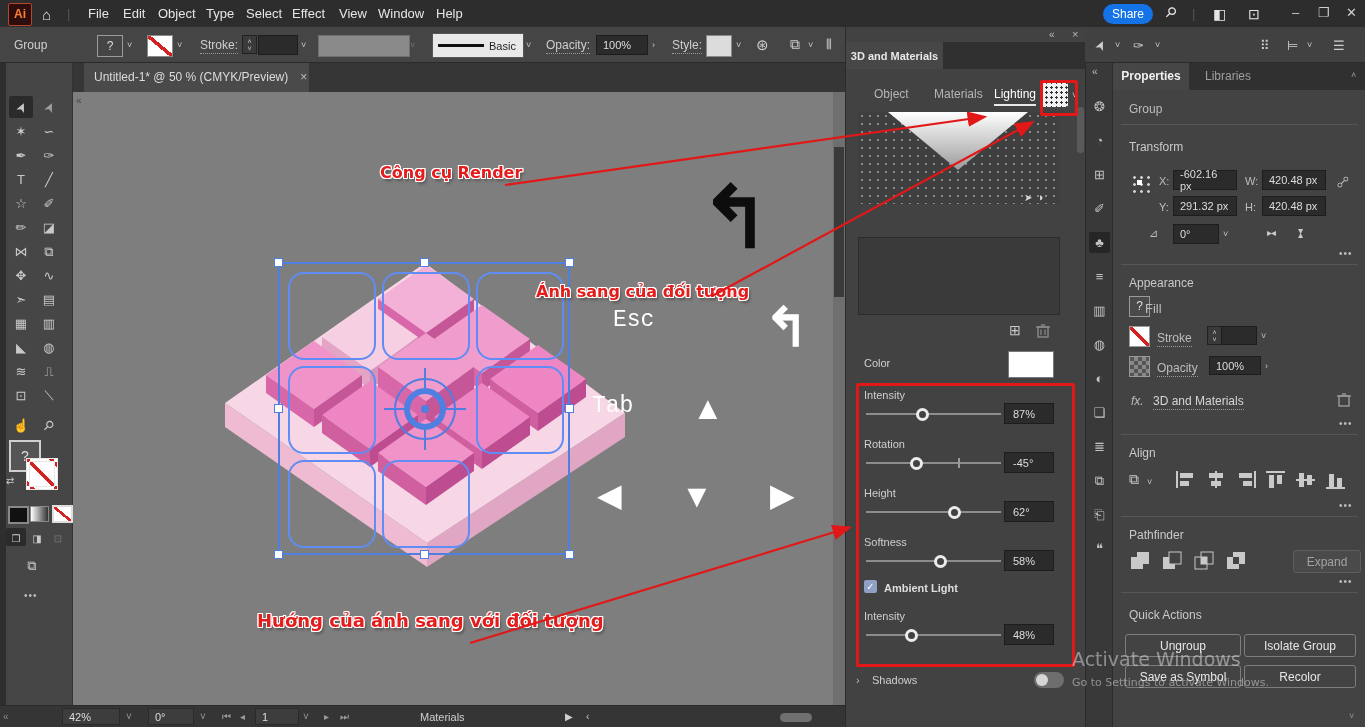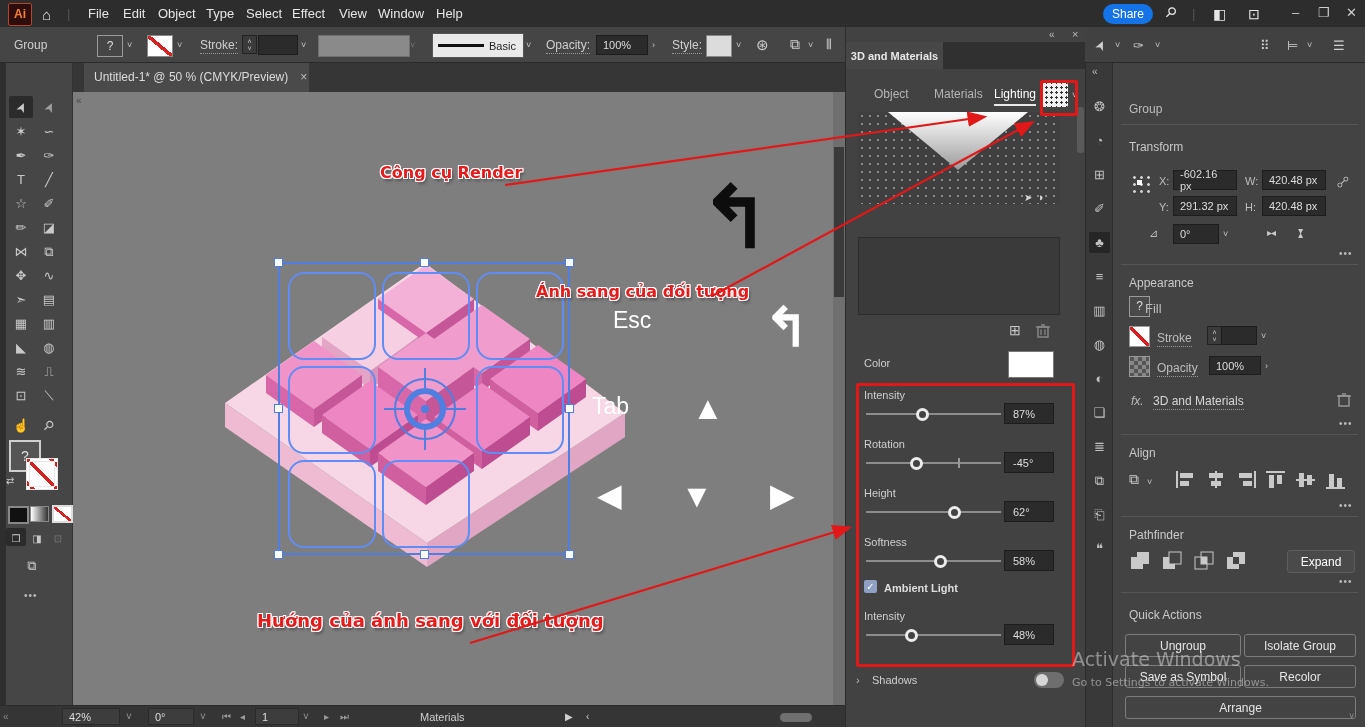--- a/index.html
+++ b/index.html
@@ -34,21 +34,21 @@
   
   .tabbar{position:absolute;left:72px;top:62px;width:773px;height:30px;background:#363636;z-index:10}
   .doctab{position:absolute;left:12px;top:0;width:225px;height:30px;background:#4a4a4a;color:#dcdcdc;font-size:12px;
           display:flex;align-items:center;padding-left:10px;box-sizing:border-box}
   .canvas{position:absolute;left:72px;top:92px;width:773px;height:613px;background:#7e7e7e;z-index:1}
   .vsb{position:absolute;left:761px;top:0;width:12px;height:613px;background:#6f6f6f}
   .vsb .thumb{position:absolute;left:1px;top:55px;width:10px;height:150px;background:#3a3a3a}
   
   .redtext{position:absolute;z-index:30;font-family:"DejaVu Sans",sans-serif;font-weight:bold;color:#e41c1c;
            text-shadow:1px 0 #fff,-1px 0 #fff,0 1px #fff,0 -1px #fff,1px 1px #fff,-1px -1px #fff,1px -1px #fff,-1px 1px #fff,2px 3px 3px rgba(0,0,0,.35)}
-  .keycap{position:absolute;z-index:30;color:#fff;font-size:23px;font-family:Liberation Sans, sans-serif}
+  .keycap{position:absolute;z-index:30;color:#fff;font-size:23px;font-family:Liberation Mono, monospace}
   .tri{position:absolute;z-index:30;color:#fff;font-size:32px}
   .bentarrow{position:absolute;z-index:30;font-weight:bold}
   
   .statusbar{position:absolute;left:0;top:705px;width:845px;height:22px;background:#353535;z-index:20;border-top:1px solid #2a2a2a}
   .sbox{position:absolute;top:2px;height:17px;background:#3d3d3d;border:1px solid #2a2a2a;color:#ddd;font-size:11px;
         display:flex;align-items:center;padding:0 6px;box-sizing:border-box}
   .snav{position:absolute;top:5px;font-size:10px;color:#9a9a9a}
   
   .panel3d{position:absolute;left:845px;top:27px;width:240px;height:700px;background:#424242;z-index:18;border-left:1px solid #2c2c2c}
   .p3tabs{position:absolute;left:0;top:15px;width:240px;height:27px;background:#303030}
@@ -419,20 +419,25 @@
   <span class="strip-i" style="top:272px">◍</span>
   <span class="strip-i" style="top:306px">◐</span>
   <span class="strip-i" style="top:340px">❏</span>
   <span class="strip-i" style="top:374px">≣</span>
   <span class="strip-i" style="top:408px">⧉</span>
   <span class="strip-i" style="top:442px">⎗</span>
   <span class="strip-i" style="top:476px">❝</span>
 </div>
 
 <div class="props">
+  <div class="ptabrow">
+    <div class="ptab">Properties</div>
+    <span class="abs" style="left:92px;top:7px;font-size:12px;color:#9e9e9e">Libraries</span>
+    <span class="abs g" style="left:238px;top:9px;font-size:9px;color:#999">˄</span>
+  </div>
   <span class="sect" style="top:40px;color:#bdbdbd">Group</span>
   <div class="divider" style="top:62px"></div>
 
   <span class="sect" style="top:78px">Transform</span>
   <div class="refgrid" style="left:16px;top:110px">
     <span style="position:absolute;left:8px;top:8px;width:5px;height:5px;background:#fff"></span>
   </div>
   <span class="tlab" style="left:46px;top:113px">X:</span>
   <div class="fld abs" style="left:60px;top:108px;width:64px;height:20px">-602.16 px</div>
   <span class="tlab" style="left:132px;top:113px">W:</span>
@@ -524,30 +529,29 @@
   <svg class="icon22" style="left:80px;top:488px" width="24" height="22">
       <rect x="2" y="7" width="12" height="12" fill="none" stroke="#c9c9c9"></rect>
       <rect x="8" y="2" width="12" height="12" fill="none" stroke="#c9c9c9"></rect>
       <rect x="8" y="7" width="6" height="7" fill="#c9c9c9"></rect>
     </svg>
   <svg class="icon22" style="left:112px;top:488px" width="24" height="22">
       <rect x="2" y="7" width="12" height="12" fill="#c9c9c9"></rect>
       <rect x="8" y="2" width="12" height="12" fill="#c9c9c9"></rect>
       <rect x="8" y="7" width="6" height="7" fill="#434343"></rect>
     </svg>
-  <div class="qabtn" style="left:174px;top:488px;width:66px;background:#4a4a4a;border-color:#5e5e5e;color:#ffffff">Expand</div>
+  <div class="qabtn" style="left:180px;top:488px;width:66px;background:#4a4a4a;border-color:#5e5e5e;color:#a3a3a3">Expand</div>
   <span class="more" style="left:226px;top:514px">•••</span>
   <div class="divider" style="top:530px"></div>
 
   <span class="sect" style="top:546px">Quick Actions</span>
   <div class="qabtn" style="left:12px;top:572px;width:114px">Ungroup</div>
   <div class="qabtn" style="left:131px;top:572px;width:110px">Isolate Group</div>
   <div class="qabtn" style="left:12px;top:603px;width:114px">Save as Symbol</div>
   <div class="qabtn" style="left:131px;top:603px;width:110px">Recolor</div>
-  <div class="qabtn" style="left:12px;top:634px;width:229px">Arrange</div>
   <span class="abs g" style="left:236px;top:650px;font-size:9px;color:#999">˅</span>
 </div>
 
 <div class="redbox" style="left:1040px;top:80px;width:32px;height:30px"></div>
 <div class="redbox" style="left:856px;top:383px;width:213px;height:278px"></div>
 <svg id="redlines" width="1365" height="727">
   <defs>
     <marker id="arr" markerWidth="9" markerHeight="7" refX="7" refY="3.5" orient="auto">
       <path d="M0,0 L9,3.5 L0,7 z" fill="#e21717"></path>
     </marker>

